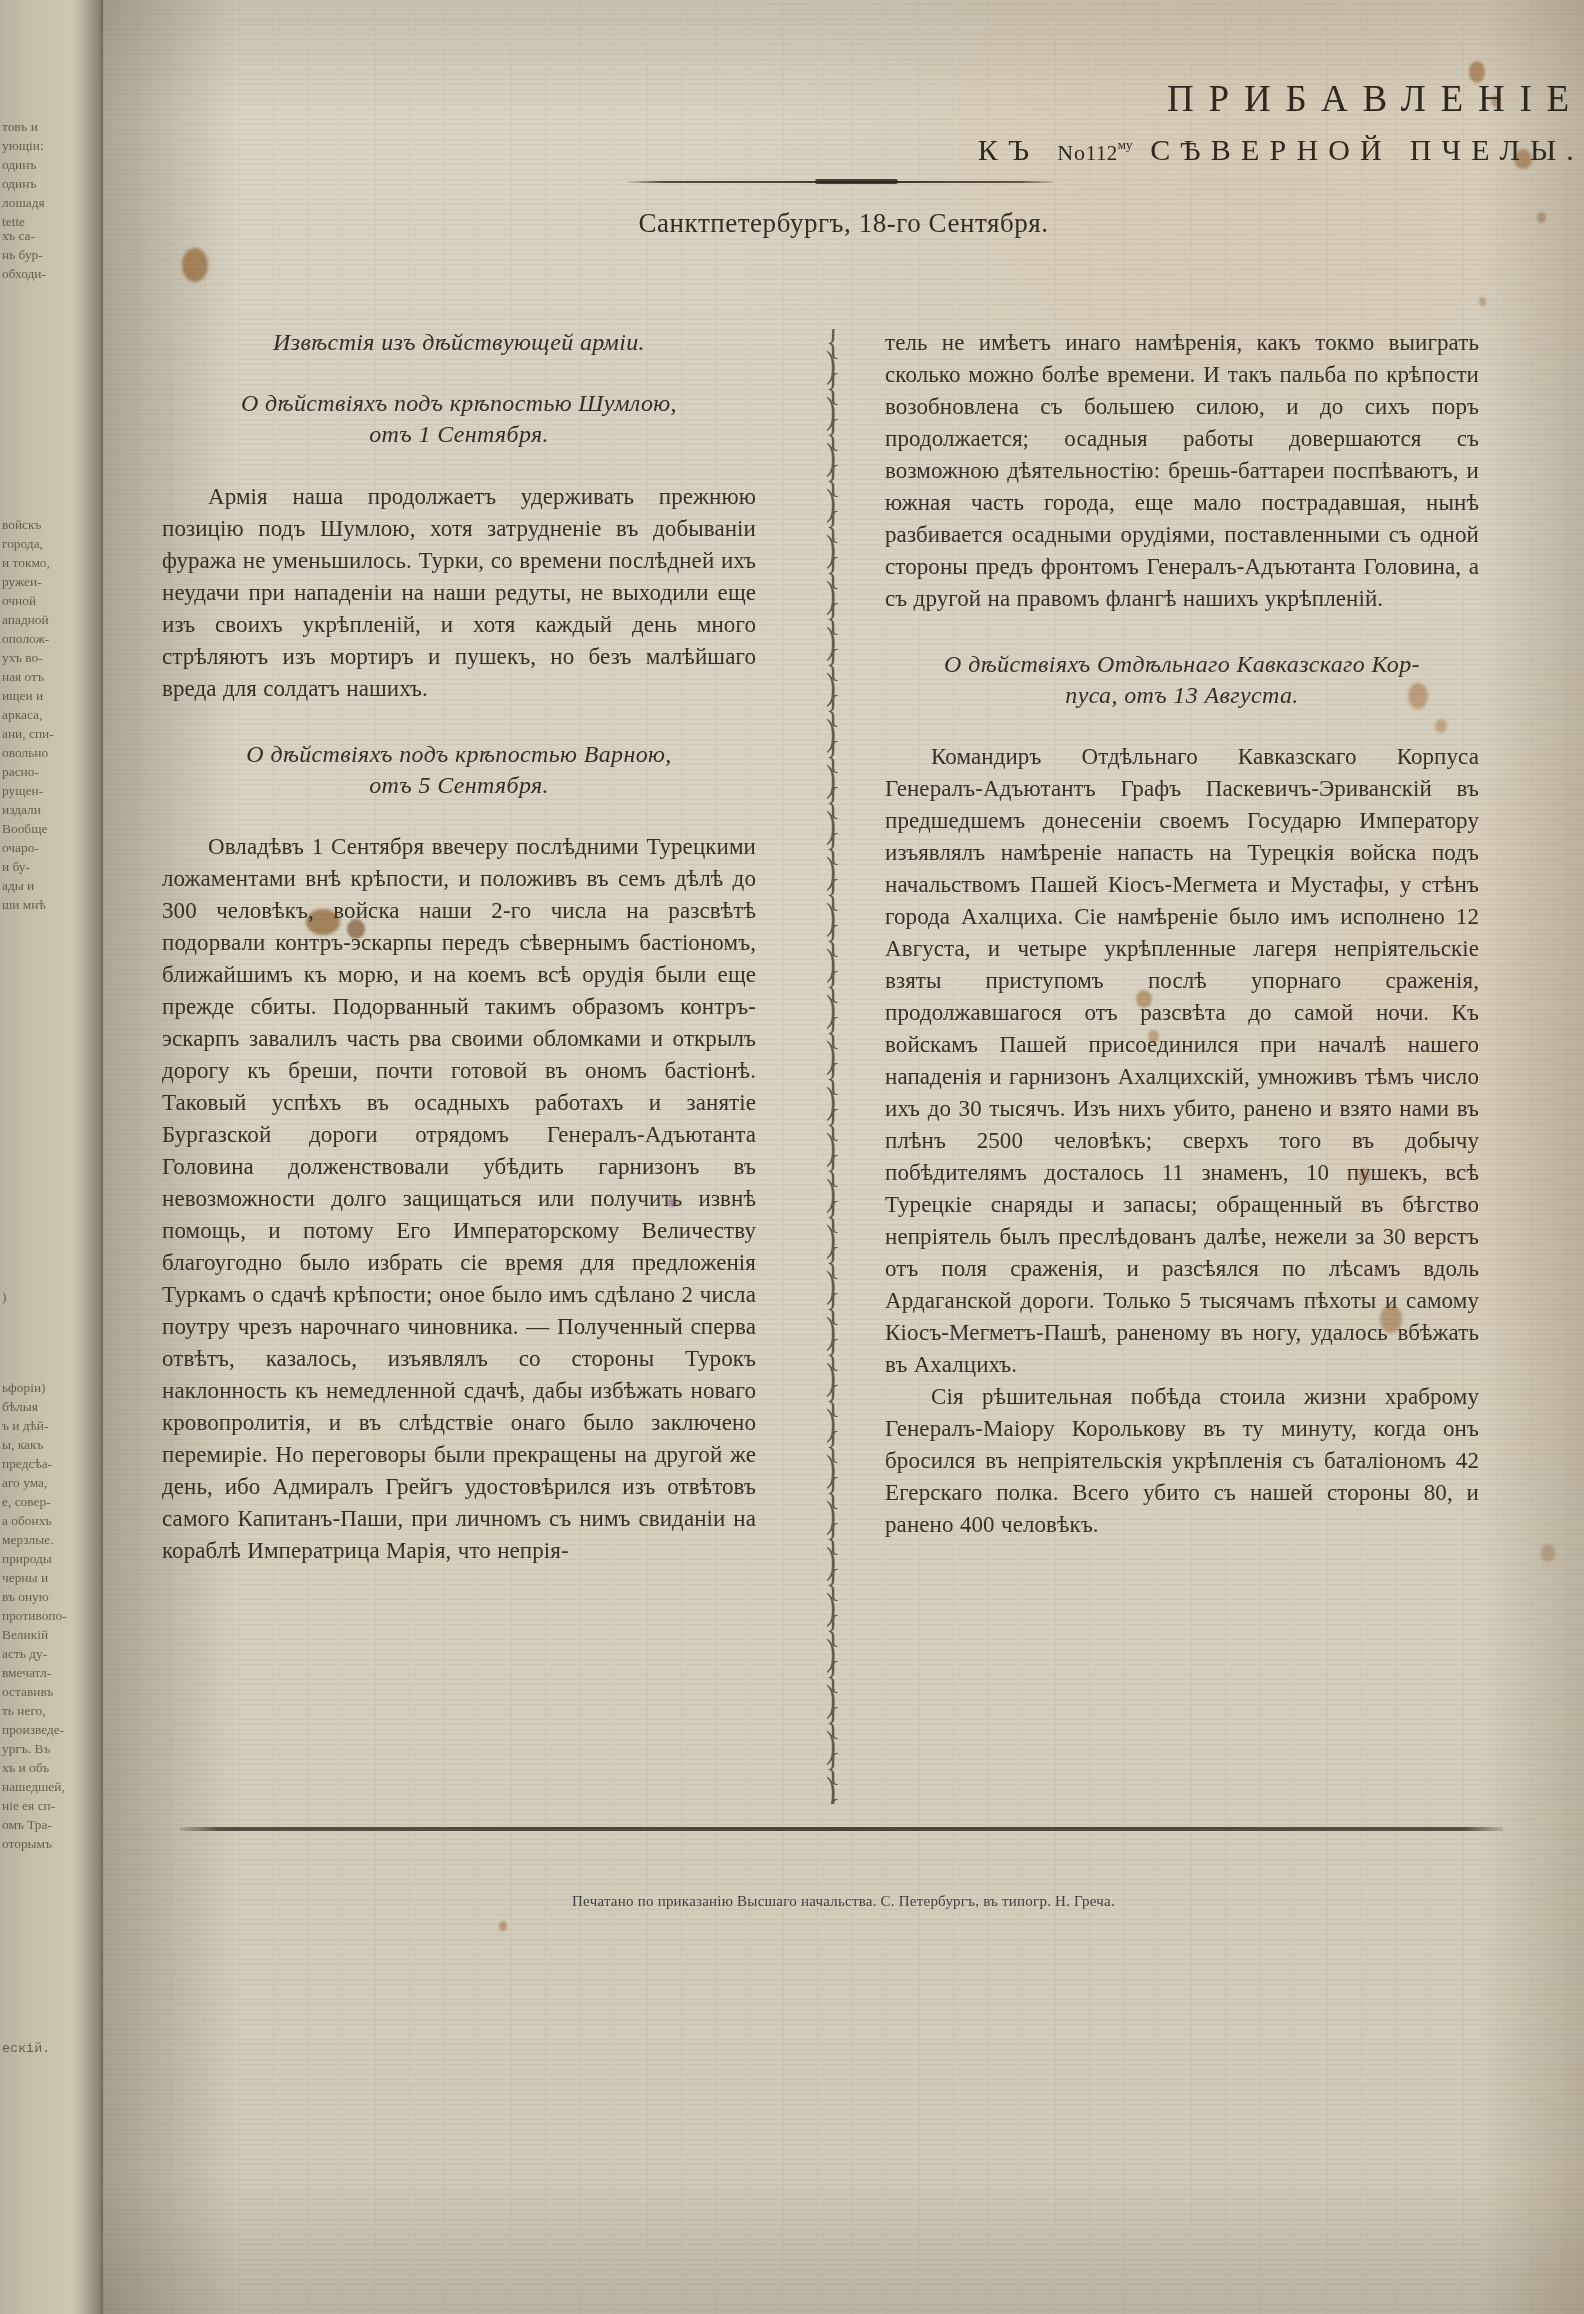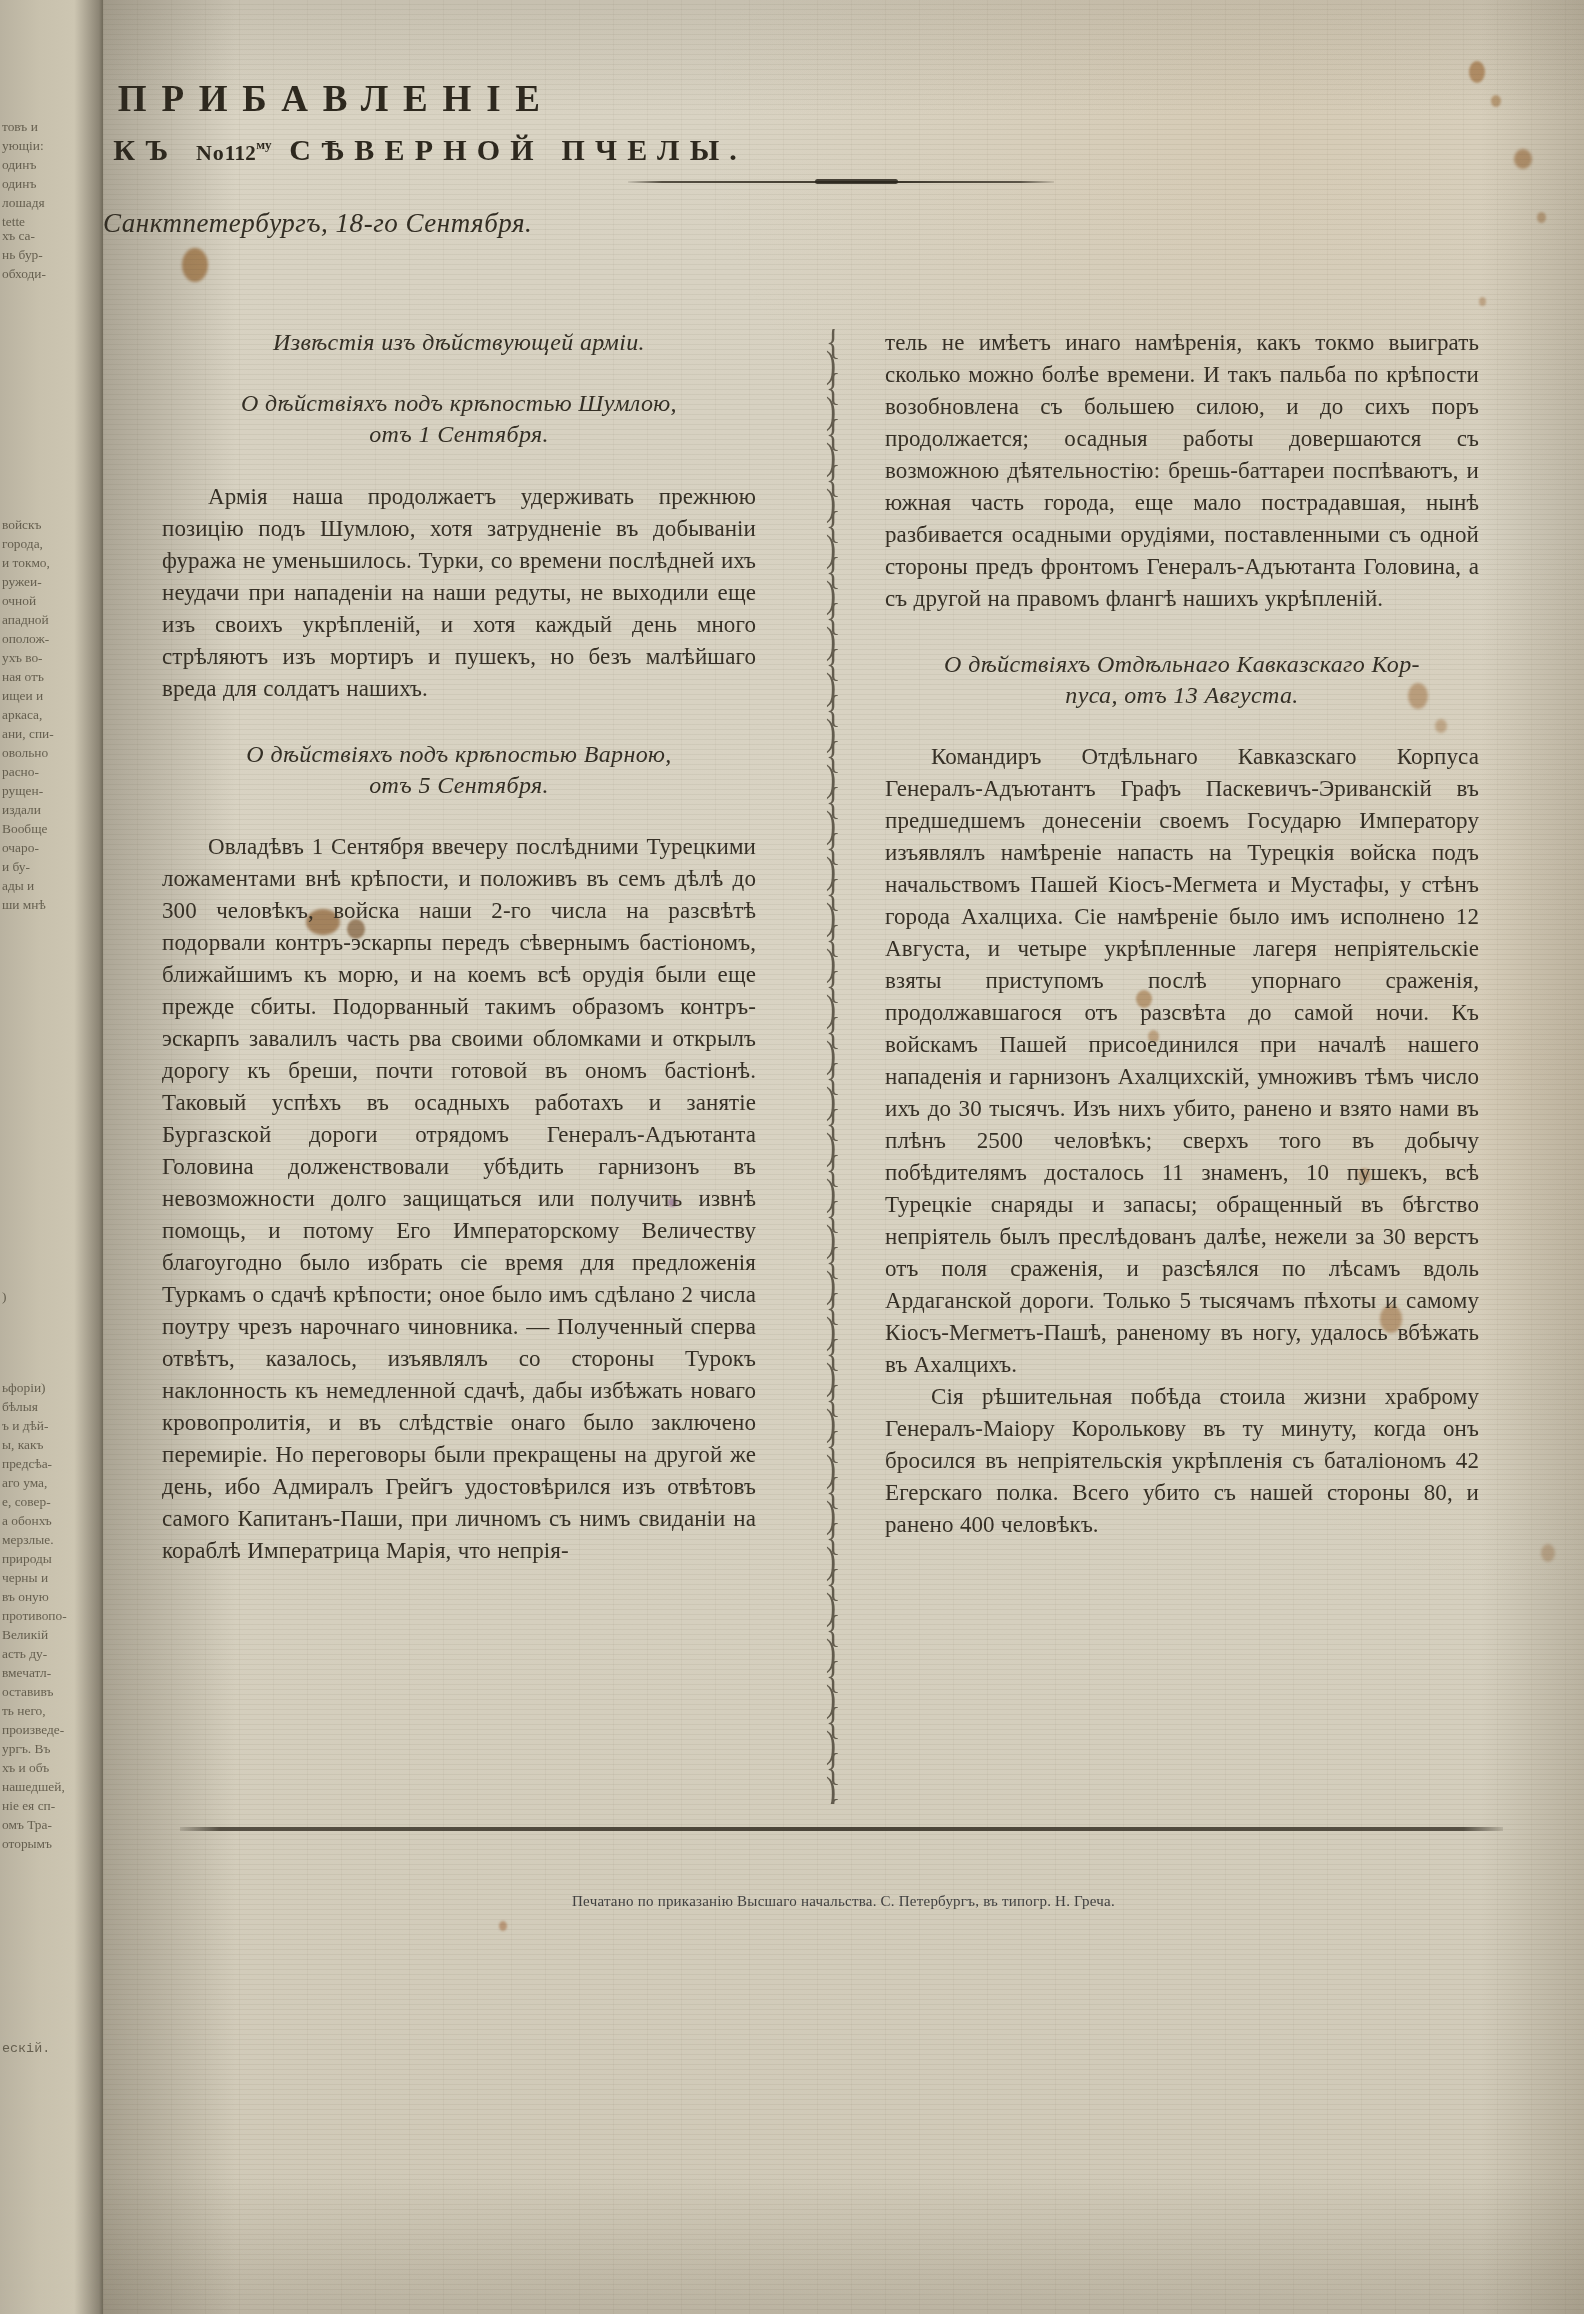--- a/index.html
+++ b/index.html
@@ -60,23 +60,23 @@
       linear-gradient(180deg,rgba(80,70,52,.14),rgba(0,0,0,0) 5%);
   }
 
   
   .stain{position:absolute;border-radius:50%;pointer-events:none;mix-blend-mode:multiply;}
 
   
   #content{position:absolute;left:103px;top:0;width:1481px;height:2315px;color:#3b352b;}
 
   .masthead{
-    text-align:left;
+    text-align:right;
     letter-spacing:.30em;
-    font-weight:700;
+    font-weight:400;
     color:#2e291f;
   }
   #mast-line1{
     position:absolute;left:0;right:0;top:77px;
     font-size:37px;letter-spacing:.40em;
     text-indent:.40em;
   }
   #mast-line2{
     position:absolute;left:0;right:0;top:133px;
     font-size:30px;letter-spacing:.34em;
@@ -96,21 +96,22 @@
       rgba(60,54,42,.10) 0%,rgba(60,54,42,.85) 8%,rgba(60,54,42,.95) 46%,
       rgba(45,40,30,1) 56%,rgba(60,54,42,.9) 74%,rgba(60,54,42,.8) 92%,rgba(60,54,42,.12) 100%);
   }
   #rule-top .bulge{
     position:absolute;left:44%;top:1px;width:83px;height:5px;border-radius:3px;
     background:rgba(45,40,30,.85);filter:blur(0.6px);
   }
 
   #dateline{
     position:absolute;left:0;right:0;top:208px;
-    font-style:italic;font-size:27px;letter-spacing:.02em;color:#332e24;
+    text-align:center;
+    font-size:27px;letter-spacing:.02em;color:#332e24;
   }
 
   .col{position:absolute;top:327px;width:594px;}
   #col-left{left:59px;}
   #col-right{left:782px;}
 
   
   #divider{
     position:absolute;left:723px;top:329px;width:26px;height:1475px;
     color:#4a4335;font-size:30px;line-height:23px;

